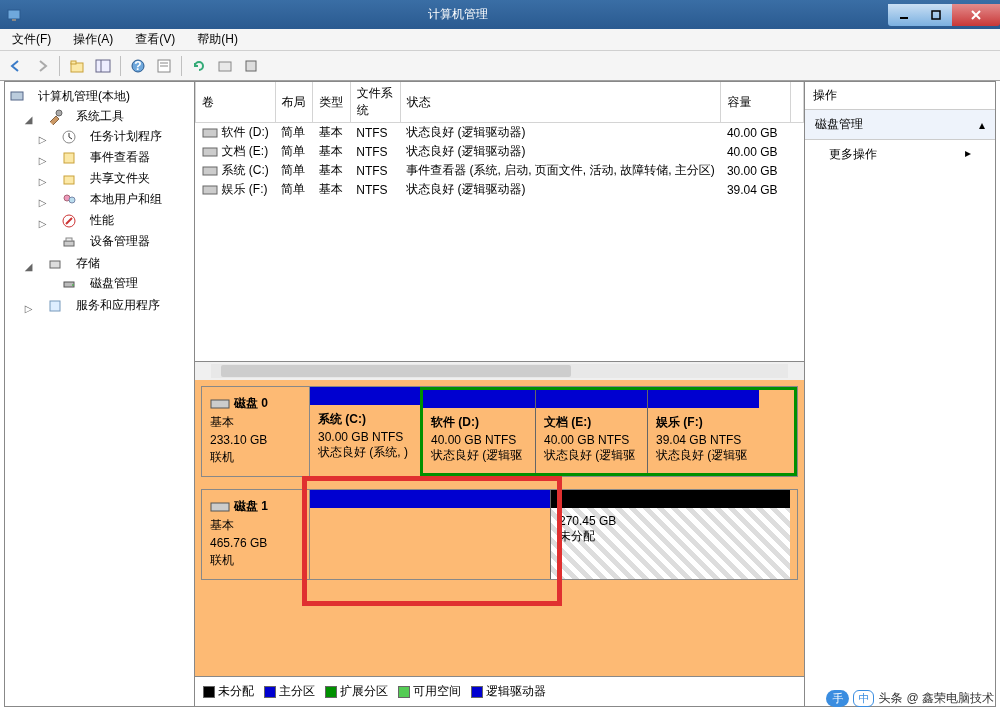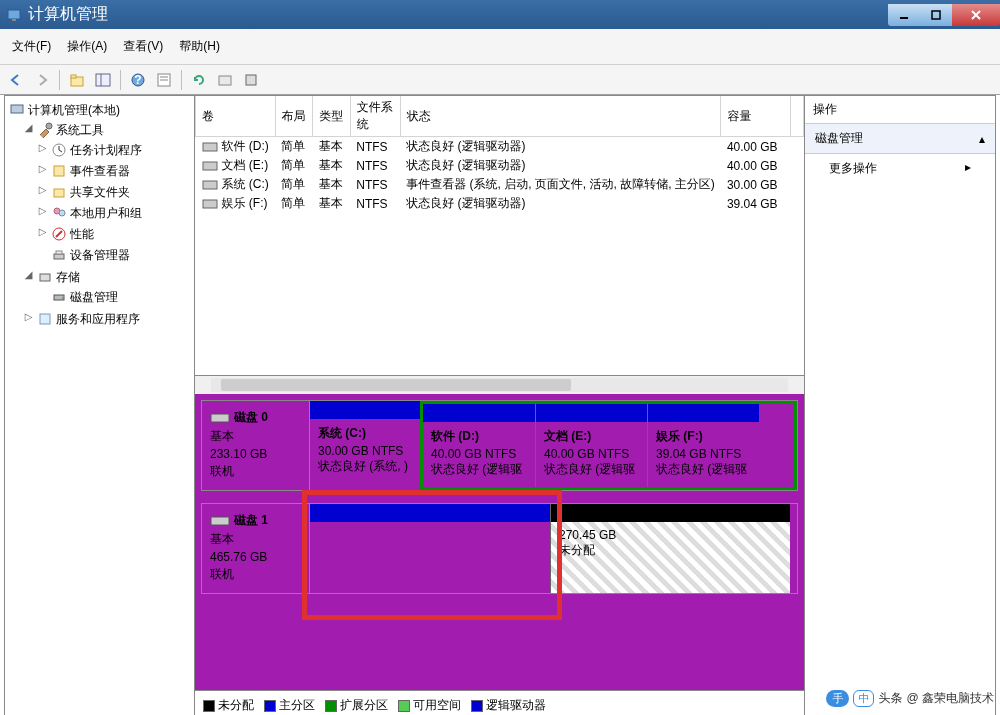--- a/index.html
+++ b/index.html
@@ -1,62 +1,62 @@
 <!DOCTYPE html>
 <html><head>
 <meta charset="utf-8">
 <style>
 * { box-sizing: border-box; margin: 0; padding: 0; font-family: "Microsoft YaHei", "SimSun", Tahoma, sans-serif; font-size: 12px; }
 body { background: #fff; width: 1000px; height: 715px; overflow: hidden; position: relative; }
 
 
 .titlebar { height: 29px; background: linear-gradient(#3a6ea5, #2a5a90); display: flex; align-items: center; color: #fff; padding-left: 6px; }
 .titlebar .app-icon { width: 16px; height: 16px; margin-right: 6px; }
-.titlebar .title { flex: 1; font-size: 16px; }
+.titlebar .title { flex: 1; font-size: 12px; text-align: center; }
 .winbtns { display: flex; height: 22px; }
 .winbtn { width: 32px; height: 22px; display: flex; align-items: center; justify-content: center; color: #fff; cursor: default; }
 .winbtn.min { background: linear-gradient(#c9dff4, #7bb0e0); color: #000; border-radius: 0 0 0 3px; }
 .winbtn.max { background: linear-gradient(#c9dff4, #7bb0e0); color: #000; }
 .winbtn.close { width: 48px; background: linear-gradient(#e48c8c, #c83838); border-radius: 0 0 3px 0; }
 
 
-.menubar { height: 36px; background: #f5f5f5; border-bottom: 1px solid #d0d0d0; display: flex; align-items: center; padding: 0 4px; gap: 0; }
+.menubar { height: 22px; background: #f5f5f5; border-bottom: 1px solid #d0d0d0; display: flex; align-items: center; padding: 0 4px; gap: 6px; }
 .menubar .menuitem { padding: 2px 8px; cursor: default; }
 
 
 .toolbar { height: 30px; background: #f5f5f5; border-bottom: 1px solid #a0a0a0; display: flex; align-items: center; padding: 0 4px; gap: 2px; }
 .tbtn { width: 24px; height: 24px; display: flex; align-items: center; justify-content: center; cursor: default; }
 .tsep { width: 1px; height: 20px; background: #c0c0c0; margin: 0 3px; }
 
 
 .main { display: flex; height: calc(715px - 29px - 22px - 30px - 8px); border: 1px solid #888; margin: 0 4px; }
 .treepane { width: 190px; border-right: 1px solid #888; background: #fff; overflow: auto; padding: 4px 2px; }
 .centerpane { flex: 1; display: flex; flex-direction: column; border-right: 1px solid #888; }
 .actionpane { width: 190px; background: #fff; }
 
 
 .tree ul { list-style: none; padding-left: 14px; }
 .tree > ul { padding-left: 0; }
 .tree li { padding: 1px 0; white-space: nowrap; }
-.tree .row { display: flex; align-items: flex-start; gap: 3px; cursor: default; padding: 1px 2px; }
+.tree .row { display: flex; align-items: flex-end; gap: 13px; cursor: default; padding: 1px 2px; }
 .tree .tw { width: 11px; text-align: center; color: #666; font-size: 10px; }
 .tree .ticon { width: 16px; height: 16px; display: flex; align-items: center; justify-content: center; }
 
 
 .vlist { height: 280px; overflow: auto; border-bottom: 1px solid #888; }
 .vlist table { width: 100%; border-collapse: collapse; }
 .vlist th { text-align: left; font-weight: normal; padding: 3px 6px; background: #fff; border: 1px solid #d4d4d4; border-top: none; position: sticky; top: 0; cursor: default; }
 .vlist td { padding: 1px 6px; white-space: nowrap; }
 .vlist .vicon { width: 16px; display: inline-block; vertical-align: middle; margin-right: 4px; }
 .hscroll { height: 18px; padding: 2px 16px; display: flex; align-items: center; background: #f0f0f0; }
 .hscroll .track { flex: 1; height: 14px; background: #e8e8e8; position: relative; }
 .hscroll .thumb { position: absolute; left: 10px; top: 1px; width: 350px; height: 12px; background: #cdcdcd; border-radius: 2px; }
 
 
-.diskpane { flex: 1; overflow: auto; padding: 6px; background: #a21caf; }
+.diskpane { flex: 1; overflow: auto; padding: 6px; background: #fdba74; }
 .diskrow { display: flex; border: 1px solid #888; margin-bottom: 12px; }
 .diskhdr { width: 108px; padding: 8px; border-right: 1px solid #888; }
 .diskhdr .dicon { width: 20px; height: 14px; display: inline-block; margin-right: 4px; vertical-align: middle; }
 .diskhdr .dname { font-weight: bold; }
 .diskhdr div { margin-bottom: 2px; }
 .diskparts { flex: 1; display: flex; position: relative; }
 .part { border-left: 1px solid #666; padding: 0; display: flex; flex-direction: column; }
 .part:first-child { border-left: none; }
 .part .phdr { height: 18px; background: #0000d0; }
 .part .pbody { padding: 6px 8px; flex: 1; }

